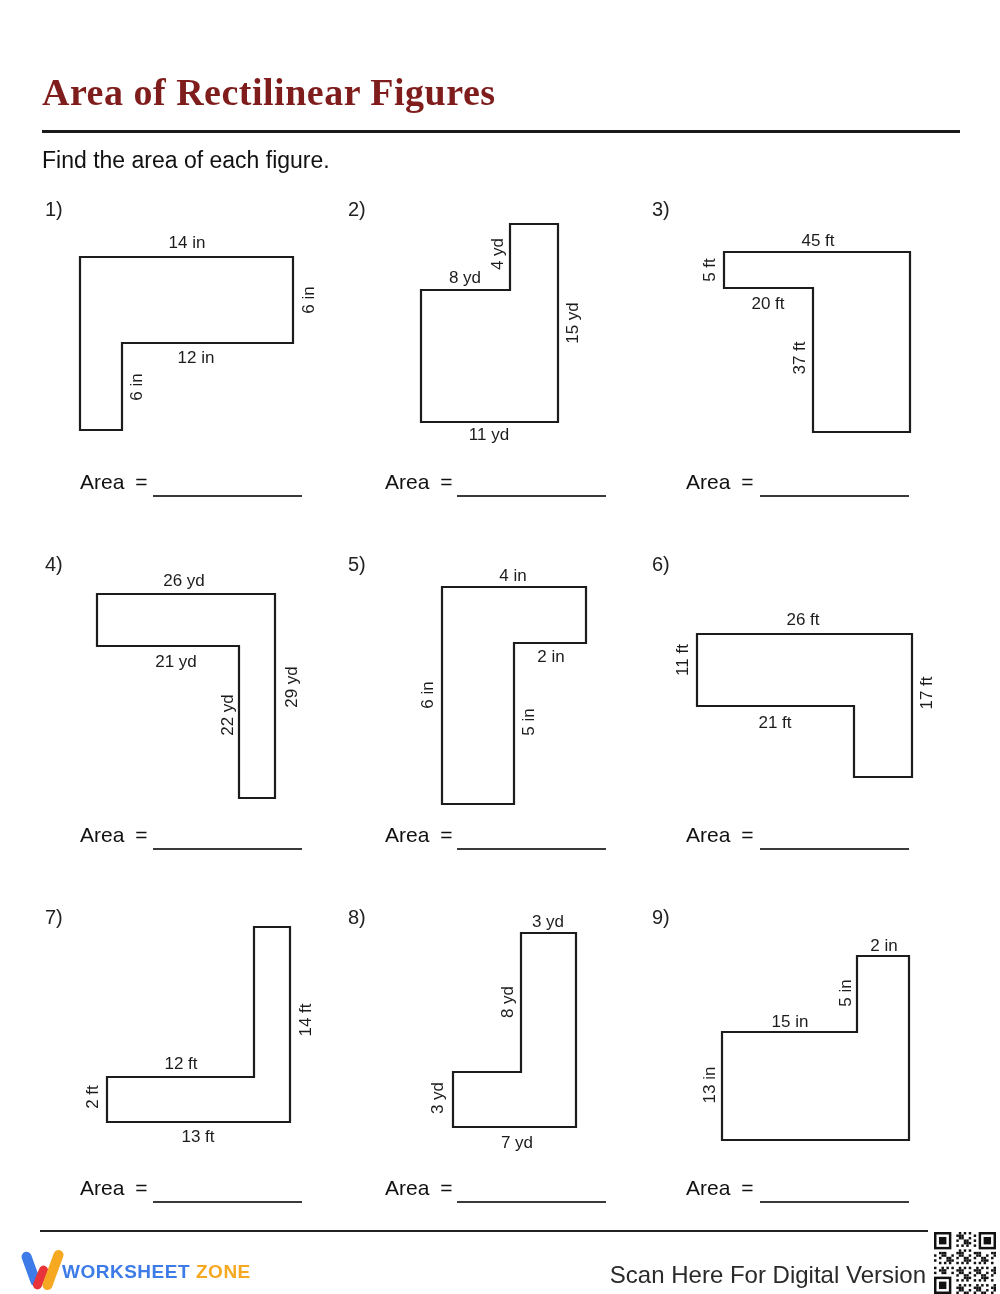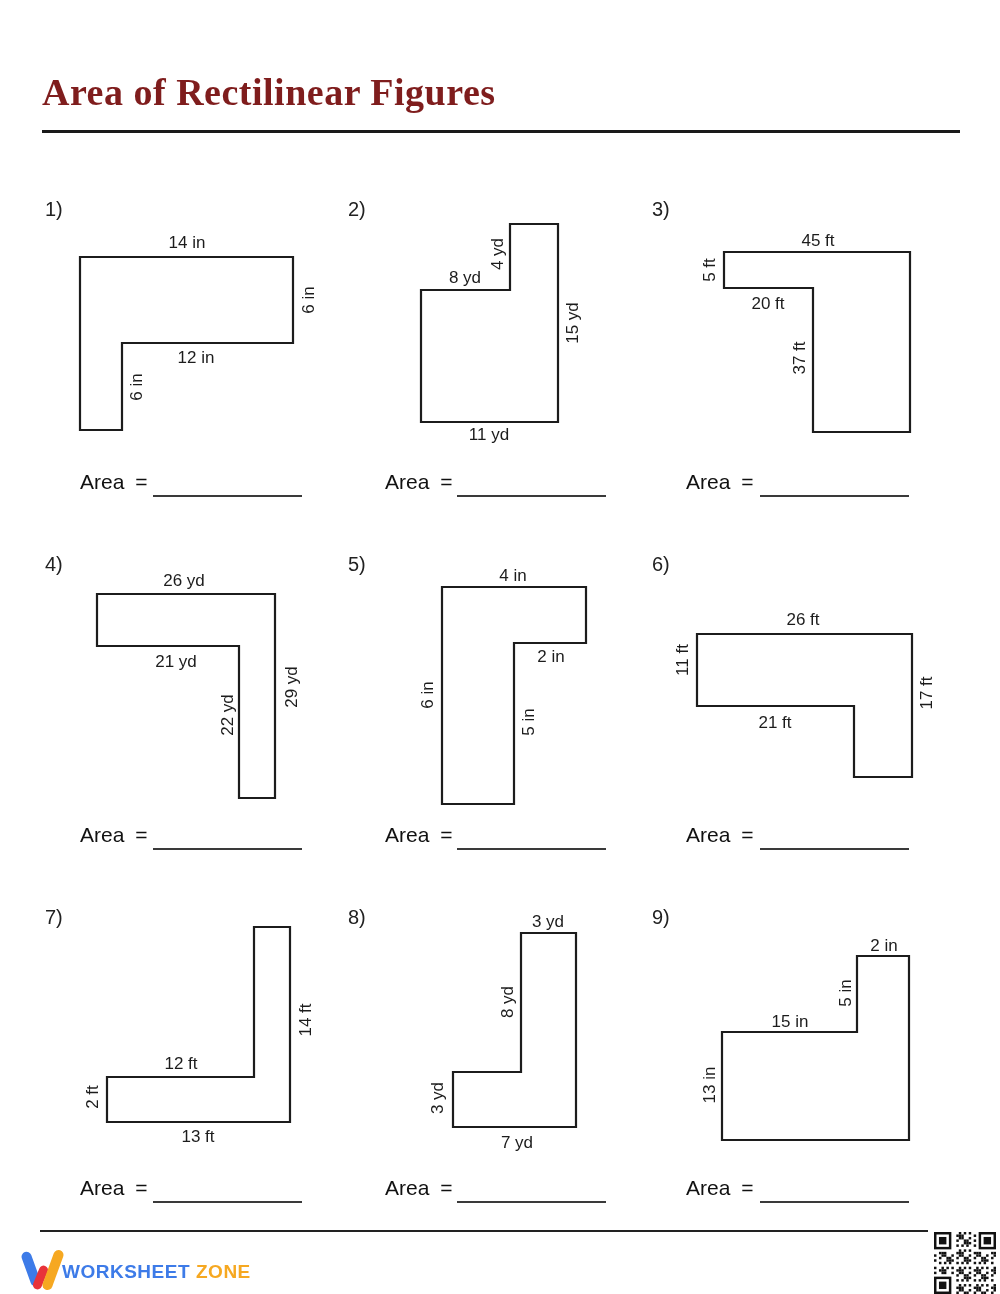--- a/index.html
+++ b/index.html
@@ -26,20 +26,21 @@
   .brand-text{position:absolute;left:40px;top:13px;font-weight:700;font-size:19px;letter-spacing:0.5px;white-space:nowrap;}
   .scan-text{position:absolute;top:1261px;right:74px;font-size:24px;color:#2a2a2a;}
   .qr{position:absolute;left:933px;top:1232px;}
 </style>
 </head>
 <body>
 
 <div class="page">
   <h1 class="title" style="color: #7f1d1d;">Area of Rectilinear Figures</h1>
   <div class="title-rule"></div>
+  <p class="instruction">Find the area of each figure.</p>
 
   <svg class="figures" id="figures-svg" width="1000" height="1294" viewBox="0 0 1000 1294">
       <polygon points="80,257 293,257 293,343 122,343 122,430 80,430"></polygon>
       <text x="187" y="242" text-anchor="middle" dominant-baseline="central">14 in</text>
       <text x="308" y="300" text-anchor="middle" dominant-baseline="central" transform="rotate(-90 308 300)">6 in</text>
       <text x="196" y="357" text-anchor="middle" dominant-baseline="central">12 in</text>
       <text x="136" y="387" text-anchor="middle" dominant-baseline="central" transform="rotate(-90 136 387)">6 in</text>
       <polygon points="510,224 558,224 558,422 421,422 421,290 510,290"></polygon>
       <text x="465" y="277" text-anchor="middle" dominant-baseline="central">8 yd</text>
       <text x="497" y="254" text-anchor="middle" dominant-baseline="central" transform="rotate(-90 497 254)">4 yd</text>
@@ -149,20 +150,21 @@
 
   <div class="footer-rule"></div>
   <div class="brand">
     <span class="logo-mark">
       <span class="bar blue" style="background: rgb(61, 123, 232);"></span>
       <span class="bar red" style="background: rgb(232, 51, 58);"></span>
       <span class="bar yellow" style="background: rgb(246, 168, 33);"></span>
     </span>
     <span class="brand-text"><span id="brand-worksheet" style="color: rgb(61, 123, 232);">WORKSHEET</span><span id="brand-zone" style="color: rgb(246, 168, 33); margin-left: 6px;">ZONE</span></span>
   </div>
+  <div class="scan-text">Scan Here For Digital Version</div>
   <svg class="qr" id="qr-svg" width="64" height="62" viewBox="0 0 25 25">
       <rect x="0" y="0" width="25" height="25" fill="#fff"></rect>
       <rect x="10" y="0" width="1" height="1" fill="#111"></rect>
       <rect x="12" y="0" width="1" height="1" fill="#111"></rect>
       <rect x="14" y="0" width="1" height="1" fill="#111"></rect>
       <rect x="9" y="1" width="1" height="1" fill="#111"></rect>
       <rect x="10" y="1" width="1" height="1" fill="#111"></rect>
       <rect x="11" y="1" width="1" height="1" fill="#111"></rect>
       <rect x="16" y="1" width="1" height="1" fill="#111"></rect>
       <rect x="10" y="2" width="1" height="1" fill="#111"></rect>

